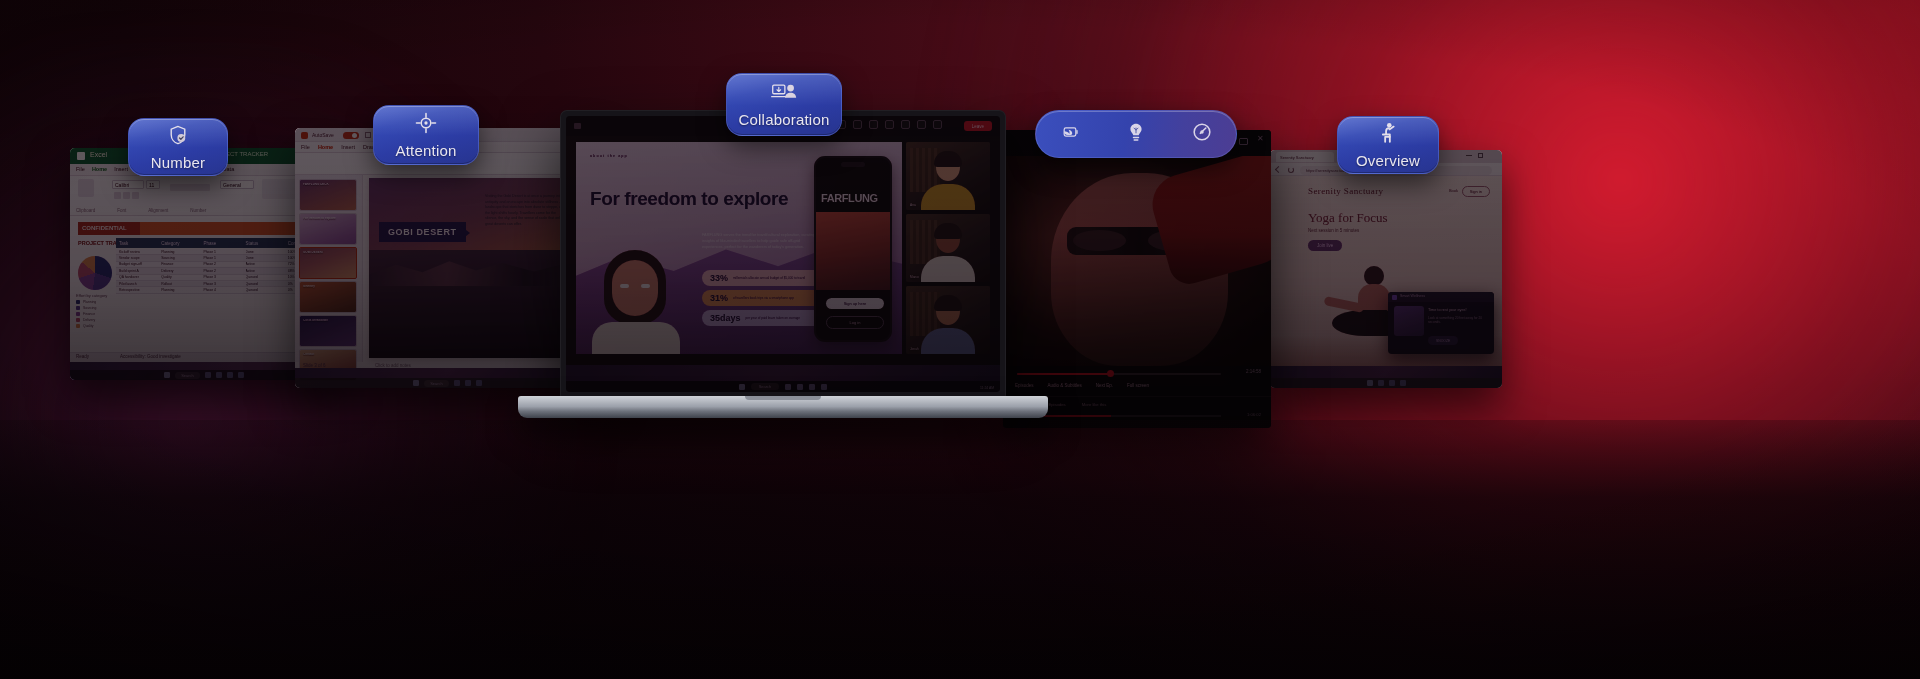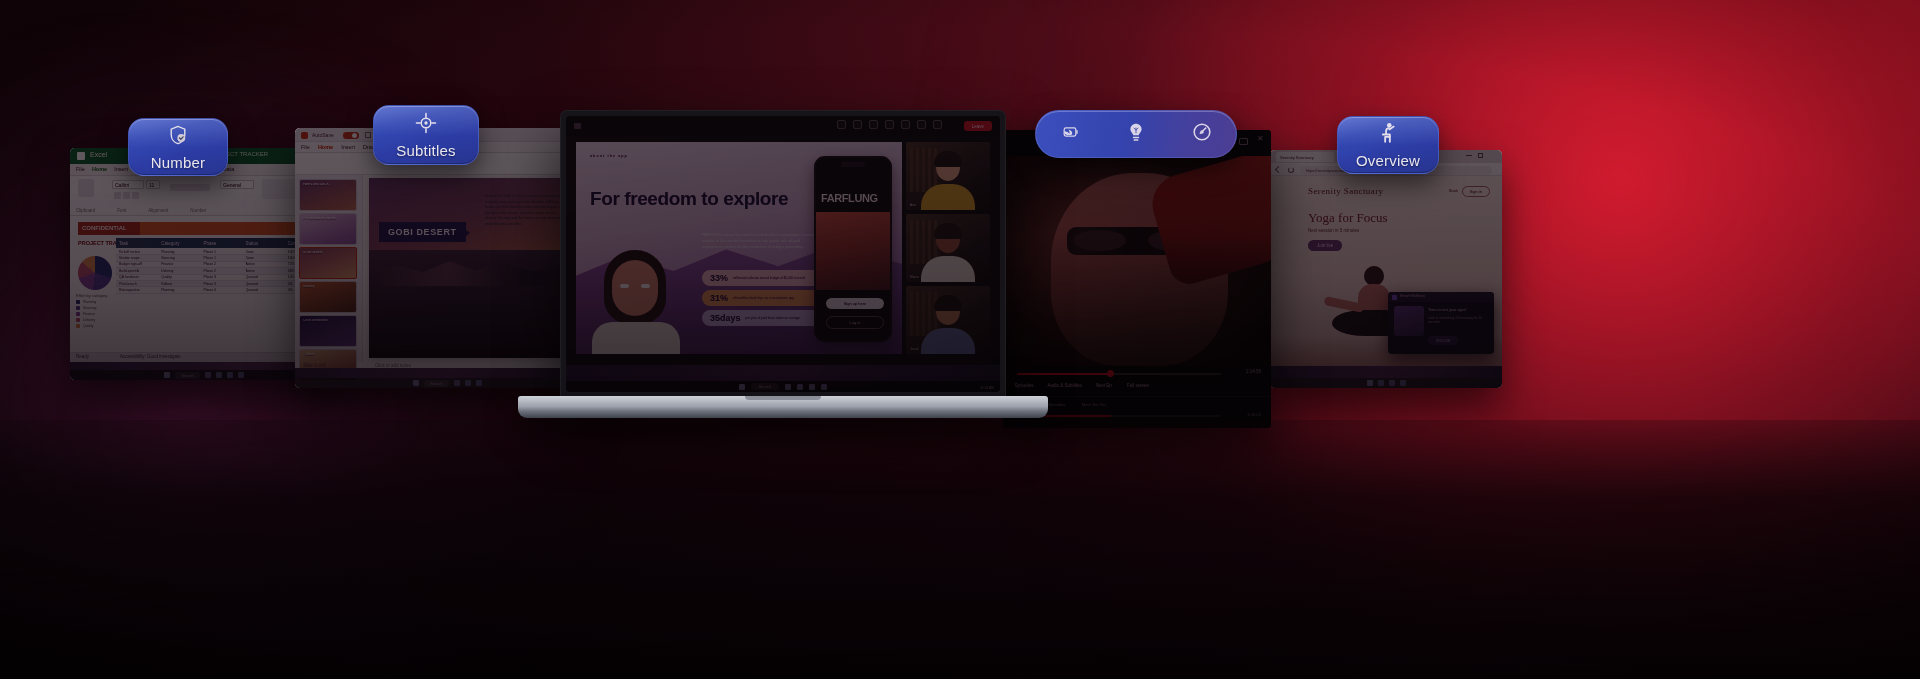--- a/index.html
+++ b/index.html
@@ -536,23 +536,36 @@
 
   <div class="badge" style="left:373px;top:105px;width:106px;height:60px;">
     <div class="gloss"></div>
     <span class="bico">
       <svg width="22" height="22" viewBox="0 0 24 24" fill="none">
         <circle cx="12" cy="12" r="5.2" stroke="#e2dde9" stroke-width="1.6"></circle>
         <circle cx="12" cy="12" r="1.8" fill="#e2dde9"></circle>
         <path d="M12 1.6v4M12 18.4v4M1.6 12h4M18.4 12h4" stroke="#e2dde9" stroke-width="1.7" stroke-linecap="round"></path>
       </svg>
     </span>
-    <span class="blab">Subtitles</span>
-  </div>
-
+    <span class="blab">Attention</span>
+  </div>
+
+  <div class="badge" style="left:726px;top:73px;width:116px;height:63px;z-index:60;">
+    <div class="gloss"></div>
+    <span class="bico">
+      <svg width="26" height="22" viewBox="0 0 30 24" fill="none">
+        <rect x="2" y="4" width="14" height="10" rx="1.4" stroke="#e2dde9" stroke-width="1.5"></rect>
+        <path d="M0.8 17.4h16.4" stroke="#e2dde9" stroke-width="1.5" stroke-linecap="round"></path>
+        <path d="M9 6.6v4.6M6.9 9.4 9 11.4l2.1-2" stroke="#e2dde9" stroke-width="1.3" stroke-linecap="round" stroke-linejoin="round"></path>
+        <circle cx="22.6" cy="7.4" r="3.9" fill="#d8d1df"></circle>
+        <path d="M16.2 18.6c0-3.6 2.9-5.8 6.4-5.8s6.4 2.2 6.4 5.8" fill="#d8d1df"></path>
+      </svg>
+    </span>
+    <span class="blab">Collaboration</span>
+  </div>
 
   <div class="badge" style="left:1337px;top:116px;width:102px;height:58px;">
     <div class="gloss"></div>
     <span class="bico">
       <svg width="20" height="22" viewBox="0 0 20 24" fill="none">
         <circle cx="11.4" cy="3.6" r="2.5" fill="#e2dde9"></circle>
         <path d="M11.2 6.6c-2.2 0-3.3 1.6-3.3 3.4v3.3" stroke="#e2dde9" stroke-width="2" stroke-linecap="round"></path>
         <path d="M11.6 8.1 16.2 5" stroke="#e2dde9" stroke-width="1.9" stroke-linecap="round"></path>
         <path d="M4.4 13.6h7.6v2.6H6.9v5.4" stroke="#e2dde9" stroke-width="2" stroke-linejoin="round" stroke-linecap="round" fill="none"></path>
         <path d="M12 16.2v5.4" stroke="#e2dde9" stroke-width="2" stroke-linecap="round"></path>

